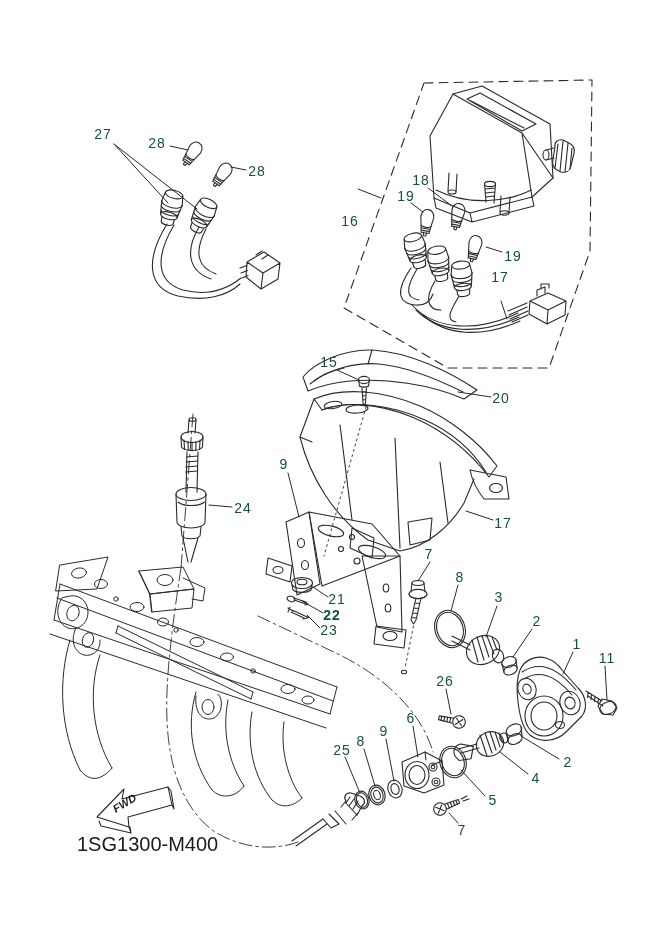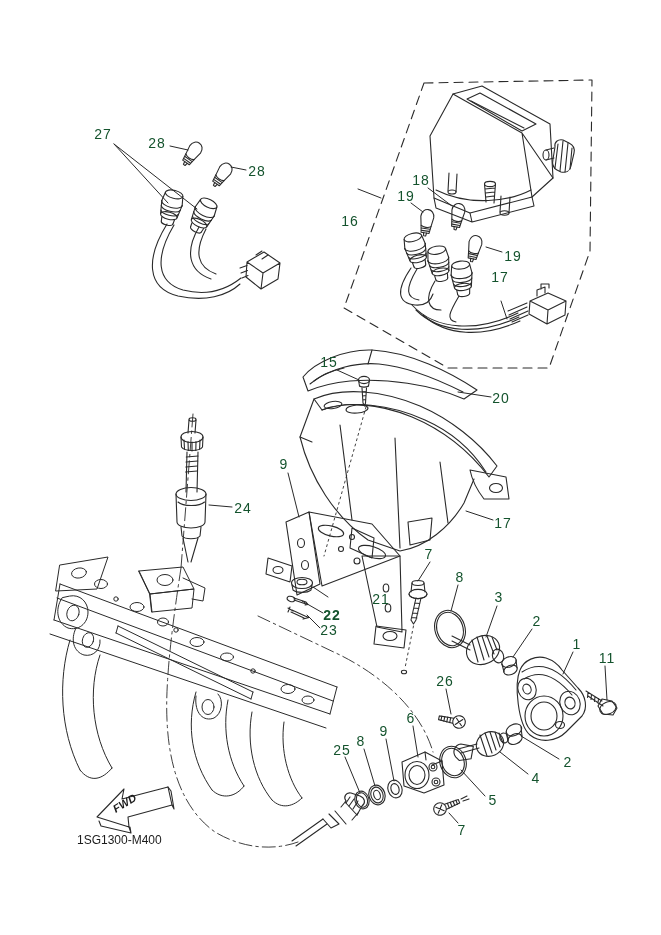--- a/index.html
+++ b/index.html
@@ -2,21 +2,21 @@
 <html><head>
 <meta charset="utf-8">
 <style>
   html,body{margin:0;padding:0;background:#888;}
   .stage{position:relative;width:661px;height:935px;background:#ffffff;overflow:hidden;
          font-family:"Liberation Sans",sans-serif;}
   .stage svg{position:absolute;left:0;top:0;}
   svg *{vector-effect:non-scaling-stroke;}
   .callout{position:absolute;transform:translate(-50%,-50%);font-size:14px;color:#14532d;
            letter-spacing:1px;white-space:nowrap;}
-  .part-number{position:absolute;left:77px;top:833px;font-size:12px;color:#1b1b1b;}
+  .part-number{position:absolute;left:77px;top:833px;font-size:20px;color:#1b1b1b;}
   .fwd-label{position:absolute;left:112px;top:797px;font-size:11px;font-weight:bold;
              font-style:italic;color:#1b1b1b;transform:rotate(-31deg);}
 </style>
 </head>
 <body>
 
 <div class="stage">
 
 <svg width="661" height="935" viewBox="0 0 661 935" fill="none" stroke="#2a2a2a" stroke-width="1.1" stroke-linecap="round" stroke-linejoin="round">
 
@@ -343,21 +343,21 @@
       <span class="callout" style="left: 513px; top: 256px;">19</span>
       <span class="callout" style="left: 500px; top: 277px;">17</span>
       <span class="callout" style="left: 329px; top: 362px;">15</span>
       <span class="callout" style="left: 501px; top: 398px;">20</span>
       <span class="callout" style="left: 284px; top: 464px;">9</span>
       <span class="callout" style="left: 243px; top: 508px;">24</span>
       <span class="callout" style="left: 503px; top: 523px;">17</span>
       <span class="callout" style="left: 429px; top: 554px;">7</span>
       <span class="callout" style="left: 460px; top: 577px;">8</span>
       <span class="callout" style="left: 499px; top: 597px;">3</span>
-      <span class="callout" style="left: 337px; top: 599px; margin-left: 44px;">21</span>
+      <span class="callout" style="left: 337px; top: 599px;">21</span>
       <span class="callout" style="left: 332px; top: 615px; font-weight: bold;">22</span>
       <span class="callout" style="left: 329px; top: 630px;">23</span>
       <span class="callout" style="left: 537px; top: 621px;">2</span>
       <span class="callout" style="left: 577px; top: 644px;">1</span>
       <span class="callout" style="left: 607px; top: 658px;">11</span>
       <span class="callout" style="left: 445px; top: 681px;">26</span>
       <span class="callout" style="left: 411px; top: 718px;">6</span>
       <span class="callout" style="left: 384px; top: 731px;">9</span>
       <span class="callout" style="left: 361px; top: 741px;">8</span>
       <span class="callout" style="left: 342px; top: 750px;">25</span>

